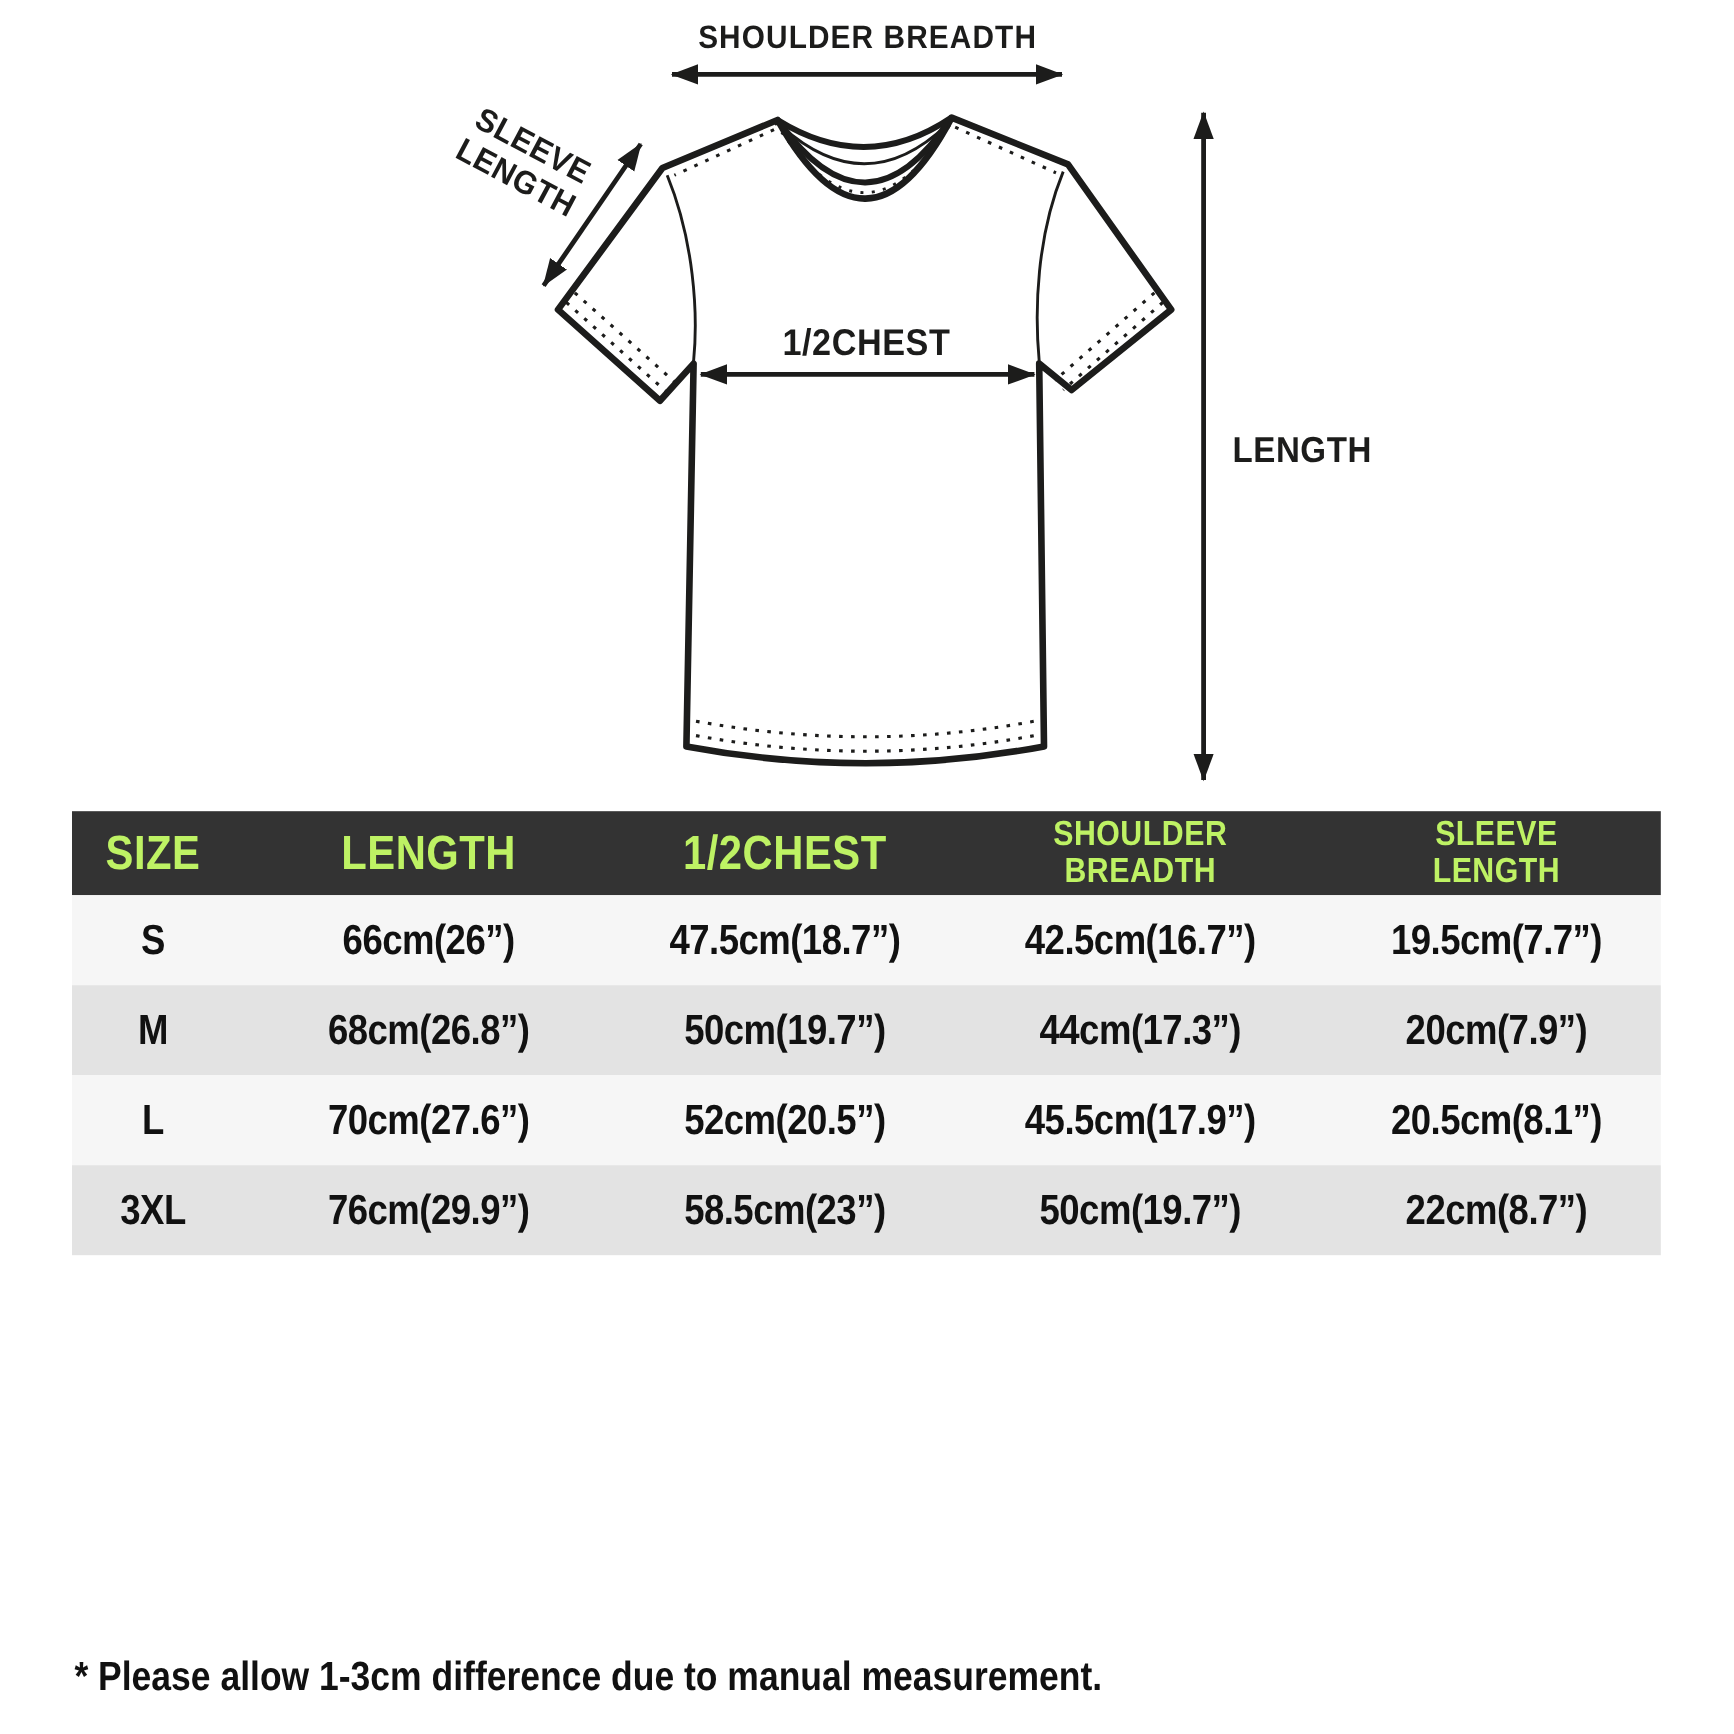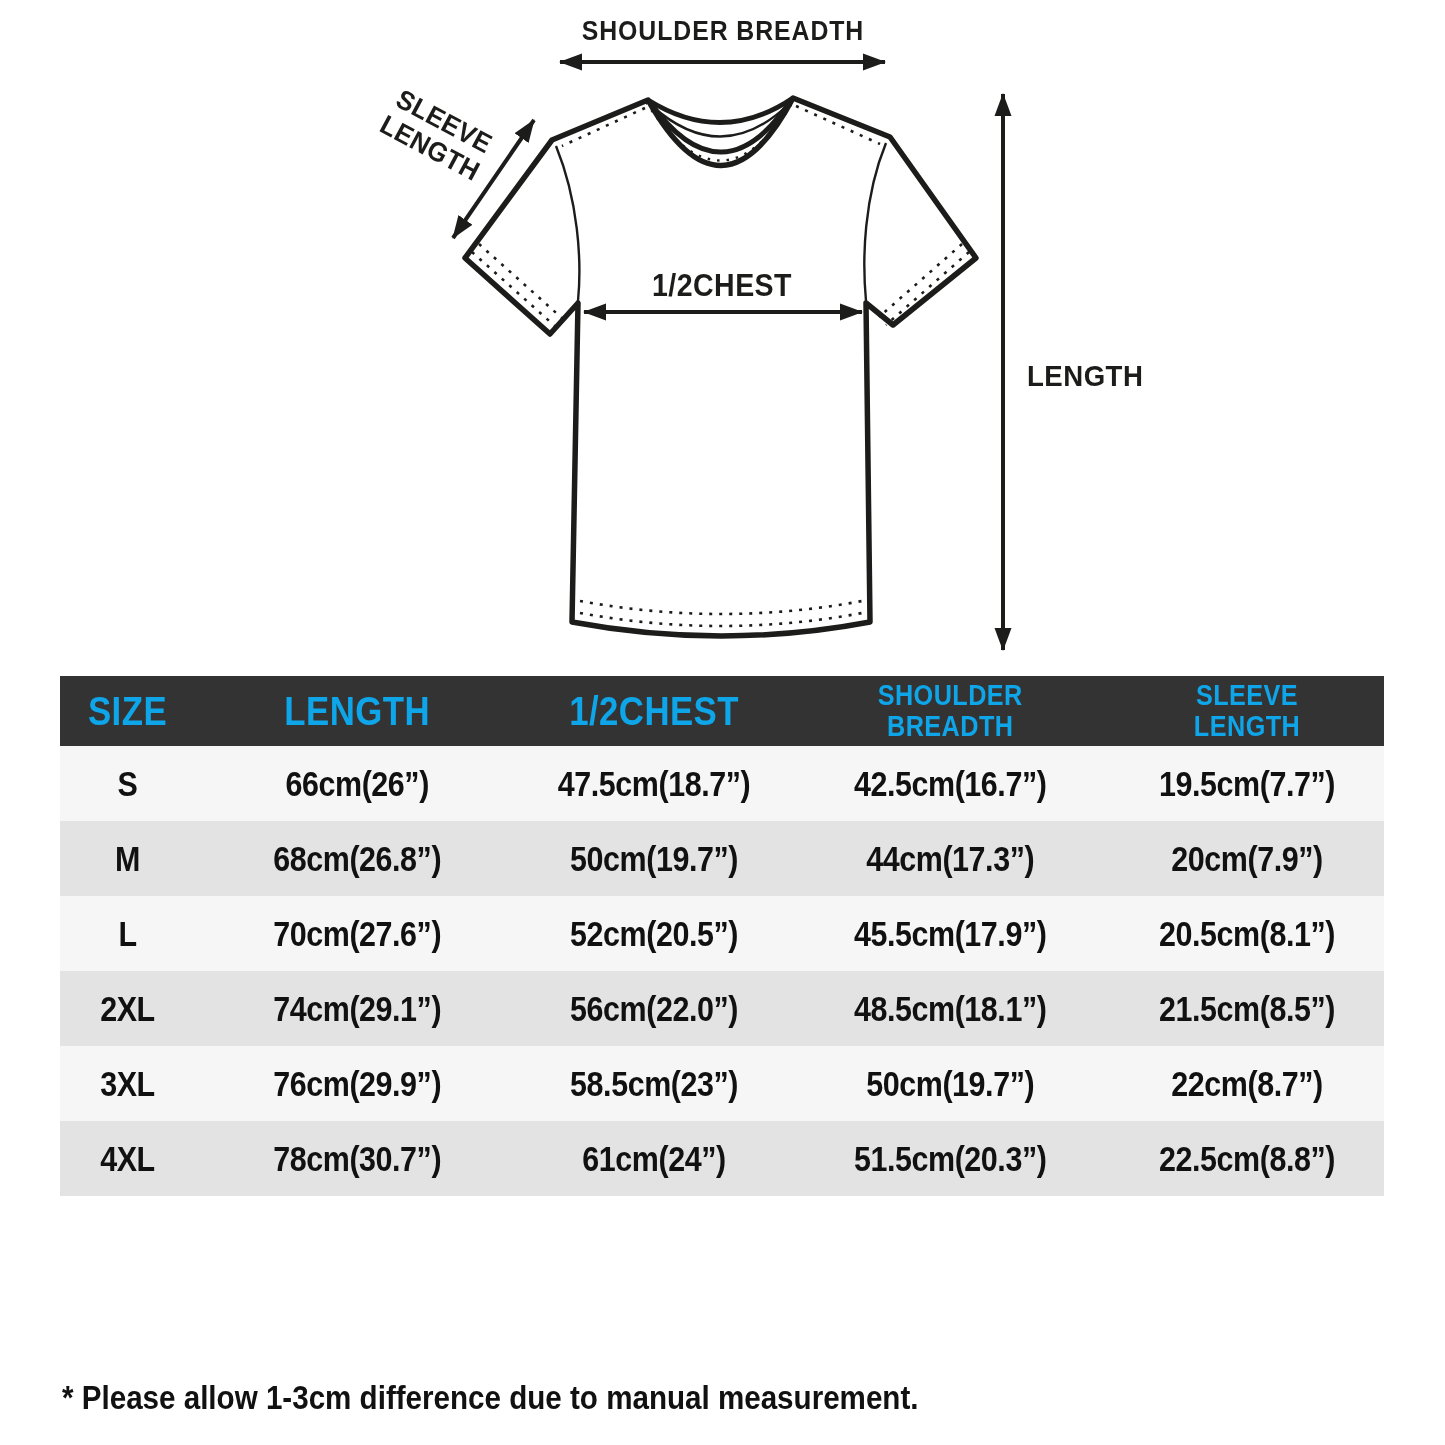--- a/index.html
+++ b/index.html
@@ -11,21 +11,21 @@
   .diagram{position:relative;width:1445px;height:672px;}
   .diagram svg{position:absolute;left:0;top:0;}
   .lbl{position:absolute;font-weight:700;color:#1c1c1b;white-space:pre-line;}
   .lbl-shoulder{left:723px;top:16px;font-size:27px;letter-spacing:1px;transform:translateX(-50%) scaleX(.92);}
   .lbl-sleeve{left:437px;top:135px;font-size:27px;line-height:1.12;text-align:center;letter-spacing:.5px;
               transform:translate(-50%,-50%) rotate(28deg) scaleX(.95);}
   .lbl-chest{left:722px;top:268px;font-size:31px;letter-spacing:.5px;transform:translateX(-50%) scaleX(.92);}
   .lbl-length{left:1022px;top:376px;font-size:30px;letter-spacing:.5px;transform:translateY(-50%) scaleX(.92);}
   
   .size-table{position:absolute;left:60px;top:676px;width:1324px;}
-  .thead{display:flex;height:70px;background:#333333;color:#0ea5e9;}
+  .thead{display:flex;height:70px;background:#333333;color:#bef264;}
   .trow{display:flex;height:75px;}
   .trow:nth-child(odd){background:#f6f6f6;}
   .trow:nth-child(even){background:#e3e3e3;}
   .th,.td{display:flex;align-items:center;justify-content:center;text-align:center;
           font-weight:700;transform:scaleX(.87);}
   .th{font-size:40px;letter-spacing:.5px;white-space:pre-line;}
   .th.two-line{font-size:29px;line-height:1.08;}
   .td{font-size:35px;letter-spacing:-.5px;color:#111111;}
   .c-size{width:10.2%;}
   .c-length{width:24.5%;}
@@ -120,41 +120,27 @@
 
     <div class="trow">
       <div class="td c-size">L</div>
       <div class="td c-length">70cm(27.6”)</div>
       <div class="td c-chest">52cm(20.5”)</div>
       <div class="td c-shoulder">45.5cm(17.9”)</div>
       <div class="td c-sleeve">20.5cm(8.1”)</div>
     </div>
 
 
-    <div class="trow">
-      <div class="td c-size">2XL</div>
-      <div class="td c-length">74cm(29.1”)</div>
-      <div class="td c-chest">56cm(22.0”)</div>
-      <div class="td c-shoulder">48.5cm(18.1”)</div>
-      <div class="td c-sleeve">21.5cm(8.5”)</div>
-    </div>
 
     <div class="trow">
       <div class="td c-size">3XL</div>
       <div class="td c-length">76cm(29.9”)</div>
       <div class="td c-chest">58.5cm(23”)</div>
       <div class="td c-shoulder">50cm(19.7”)</div>
       <div class="td c-sleeve">22cm(8.7”)</div>
     </div>
 
-    <div class="trow">
-      <div class="td c-size">4XL</div>
-      <div class="td c-length">78cm(30.7”)</div>
-      <div class="td c-chest">61cm(24”)</div>
-      <div class="td c-shoulder">51.5cm(20.3”)</div>
-      <div class="td c-sleeve">22.5cm(8.8”)</div>
-    </div>
 
   </div>
   </div>
 
   <div class="note">* Please allow 1-3cm difference due to manual measurement.</div>
 </div>
 
 </body></html>

